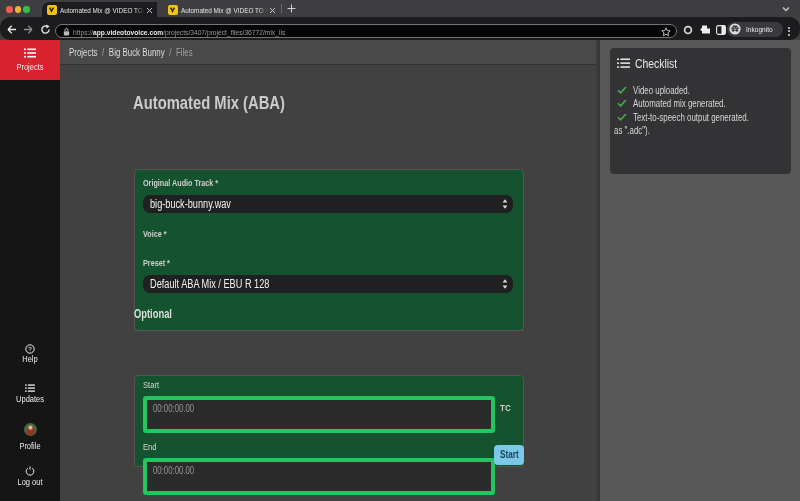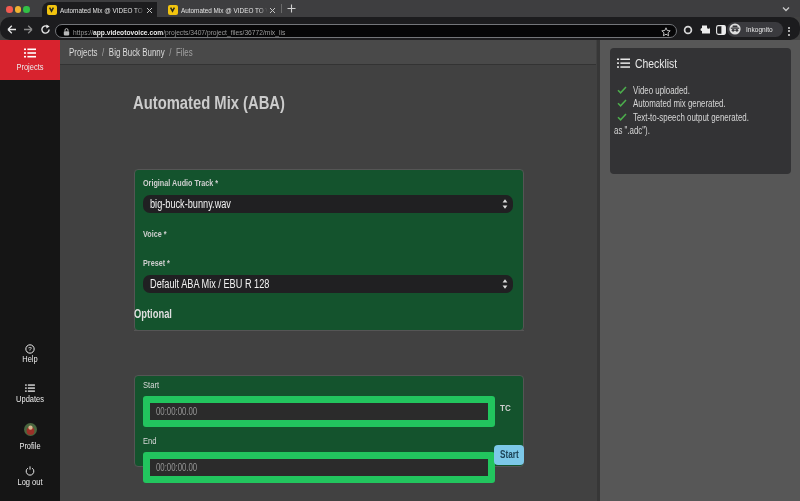--- a/index.html
+++ b/index.html
@@ -43,21 +43,21 @@
 #card1 { left:74px; top:89px; width:390px; height:161.5px; padding:9px 8px; }
 .flabel { font-size:9.5px; font-weight:bold; color:#cfcfcf; display:block; transform-origin:0 50%; transform:scaleX(0.76); white-space:nowrap; position:relative; top:-2px; }
 .fselect { width:370px; height:18px; background:#202022; border-radius:7px; color:#f2f2f2; font-size:12px; line-height:18px; padding-left:7px; position:relative; margin-top:5px; }
 .fselect .tx { transform:scaleX(0.765); }
 .updn { position:absolute; right:5px; top:4px; }
 
 #opt { left:74px; top:267px; font-size:12px; font-weight:bold; color:#dedede; transform-origin:0 0; transform:scaleX(0.78); }
 #hr1 { left:74px; top:289.5px; width:390px; height:1px; background:#555; }
 #card2 { left:74px; top:294.5px; width:390px; height:92px; padding:4px 8px; }
 .slabel { font-size:9.5px; color:#d8d8d8; display:block; transform-origin:0 50%; transform:scaleX(0.8); position:relative; top:-1px; }
-.finput { width:351.5px; height:31px; background:#2b2b2b; border:7px solid #22c55e; border-radius:3px; color:#969696; font-size:10px; line-height:18px; padding-left:6px; margin-top:5px; }
+.finput { width:351.5px; height:37px; background:#2b2b2b; border:4px solid #22c55e; border-radius:3px; color:#969696; font-size:10px; line-height:18px; padding-left:6px; margin-top:5px; }
 .finput .tx { transform:scaleX(0.78); }
 .tc { position:absolute; font-size:9.5px; font-weight:bold; color:#cfcfcf; transform-origin:0 50%; transform:scaleX(0.85); }
 
 #startbtn { left:434px; top:405px; width:30px; height:19.5px; background:#7cc8e8; border-radius:4px; color:#1c4356; font-size:10px; font-weight:bold; text-align:center; line-height:19.5px; }
 #startbtn .tx { transform:scaleX(0.82); transform-origin:50% 50%; }
 
 #sep { left:596.5px; top:0; width:3px; height:461px; background:#373737; }
 #rightbg { left:600px; top:0; width:200px; height:461px; background:#575757; }
 #checkcard { left:10px; top:7.5px; width:181px; height:126.5px; background:#333335; border-radius:4px; }
 #checkhead { position:absolute; left:7px; top:8px; font-size:13px; color:#e8e8e8;text-align:right; }

